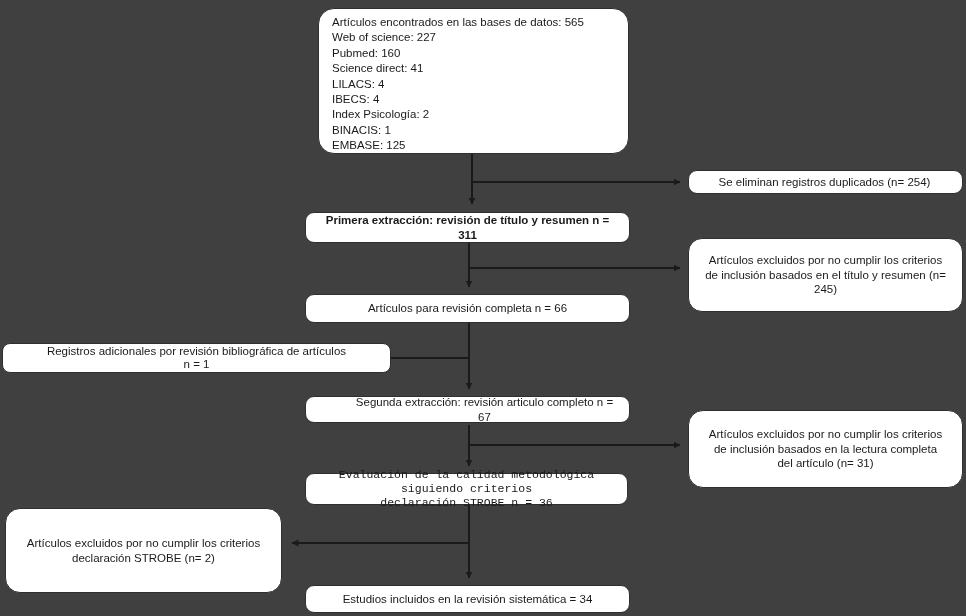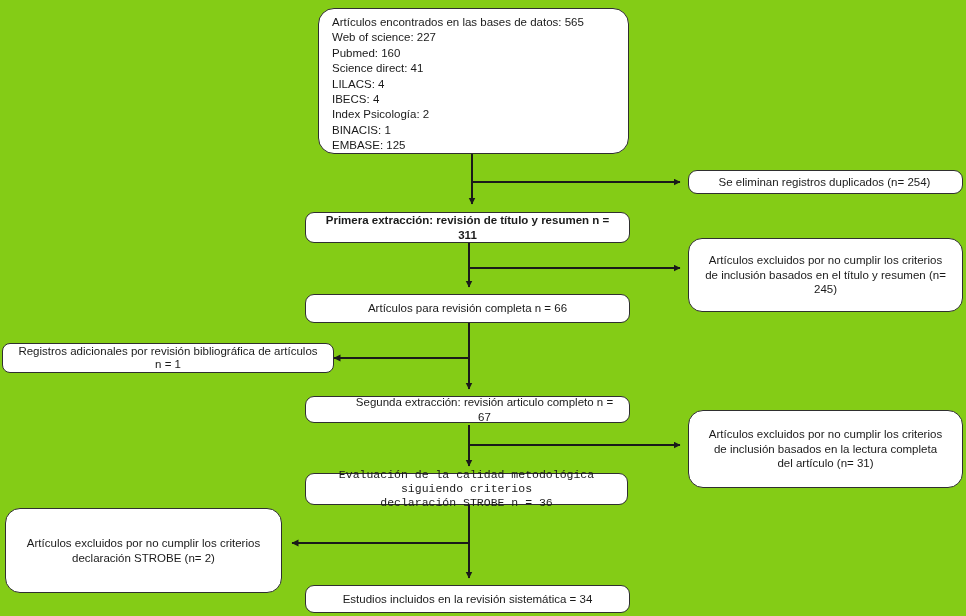--- a/index.html
+++ b/index.html
@@ -1,20 +1,20 @@
 <!DOCTYPE html>
 <html><head>
 <meta charset="utf-8">
 <style>
   html, body { margin: 0; padding: 0; background: #ffffff; }
   #canvas {
     position: relative;
     width: 966px;
     height: 616px;
-    background: #84cc16;
+    background: #404040;
     font-family: "Liberation Sans", sans-serif;
     color: #1a1a1a;
     overflow: hidden;
   }
   #arrow-layer {
     position: absolute;
     left: 0; top: 0;
     width: 966px; height: 616px;
   }
   .box {
@@ -38,21 +38,21 @@
     align-items: flex-start;
     justify-content: flex-start;
     text-align: left;
     padding: 6px 12px 4px 13px;
     line-height: 15.4px;
   }
   #box-duplicates-removed    { left: 688px; top: 170px; width: 275px; height: 24px; border-radius: 9px; padding-left: 8px; }
   #box-first-extraction      { left: 305px; top: 212px; width: 325px; height: 31px; border-radius: 9px; font-weight: bold; }
   #box-excluded-title-abstract { left: 688px; top: 238px; width: 275px; height: 74px; border-radius: 14px; padding: 2px 14px; }
   #box-full-review           { left: 305px; top: 294px; width: 325px; height: 29px; border-radius: 9px; }
-  #box-additional-records    { left: 2px;   top: 343px; width: 332px; height: 30px; border-radius: 8px; line-height: 13.5px; }
+  #box-additional-records    { left: 2px;   top: 343px; width: 389px; height: 30px; border-radius: 8px; line-height: 13.5px; }
   #box-second-extraction     { left: 305px; top: 396px; width: 325px; height: 27px; border-radius: 9px; padding-left: 44px; }
   #box-excluded-full-text    { left: 688px; top: 410px; width: 275px; height: 78px; border-radius: 15px; padding: 2px 16px; }
   #box-quality-assessment    { left: 305px; top: 473px; width: 323px; height: 32px; border-radius: 9px; line-height: 14px; font-family: Liberation Mono, monospace; }
   #box-excluded-strobe       { left: 5px;   top: 508px; width: 277px; height: 85px; border-radius: 15px; line-height: 15px; }
   #box-included-studies      { left: 305px; top: 585px; width: 325px; height: 28px; border-radius: 9px; }
 </style>
 </head>
 <body>
 
 <div id="canvas">

